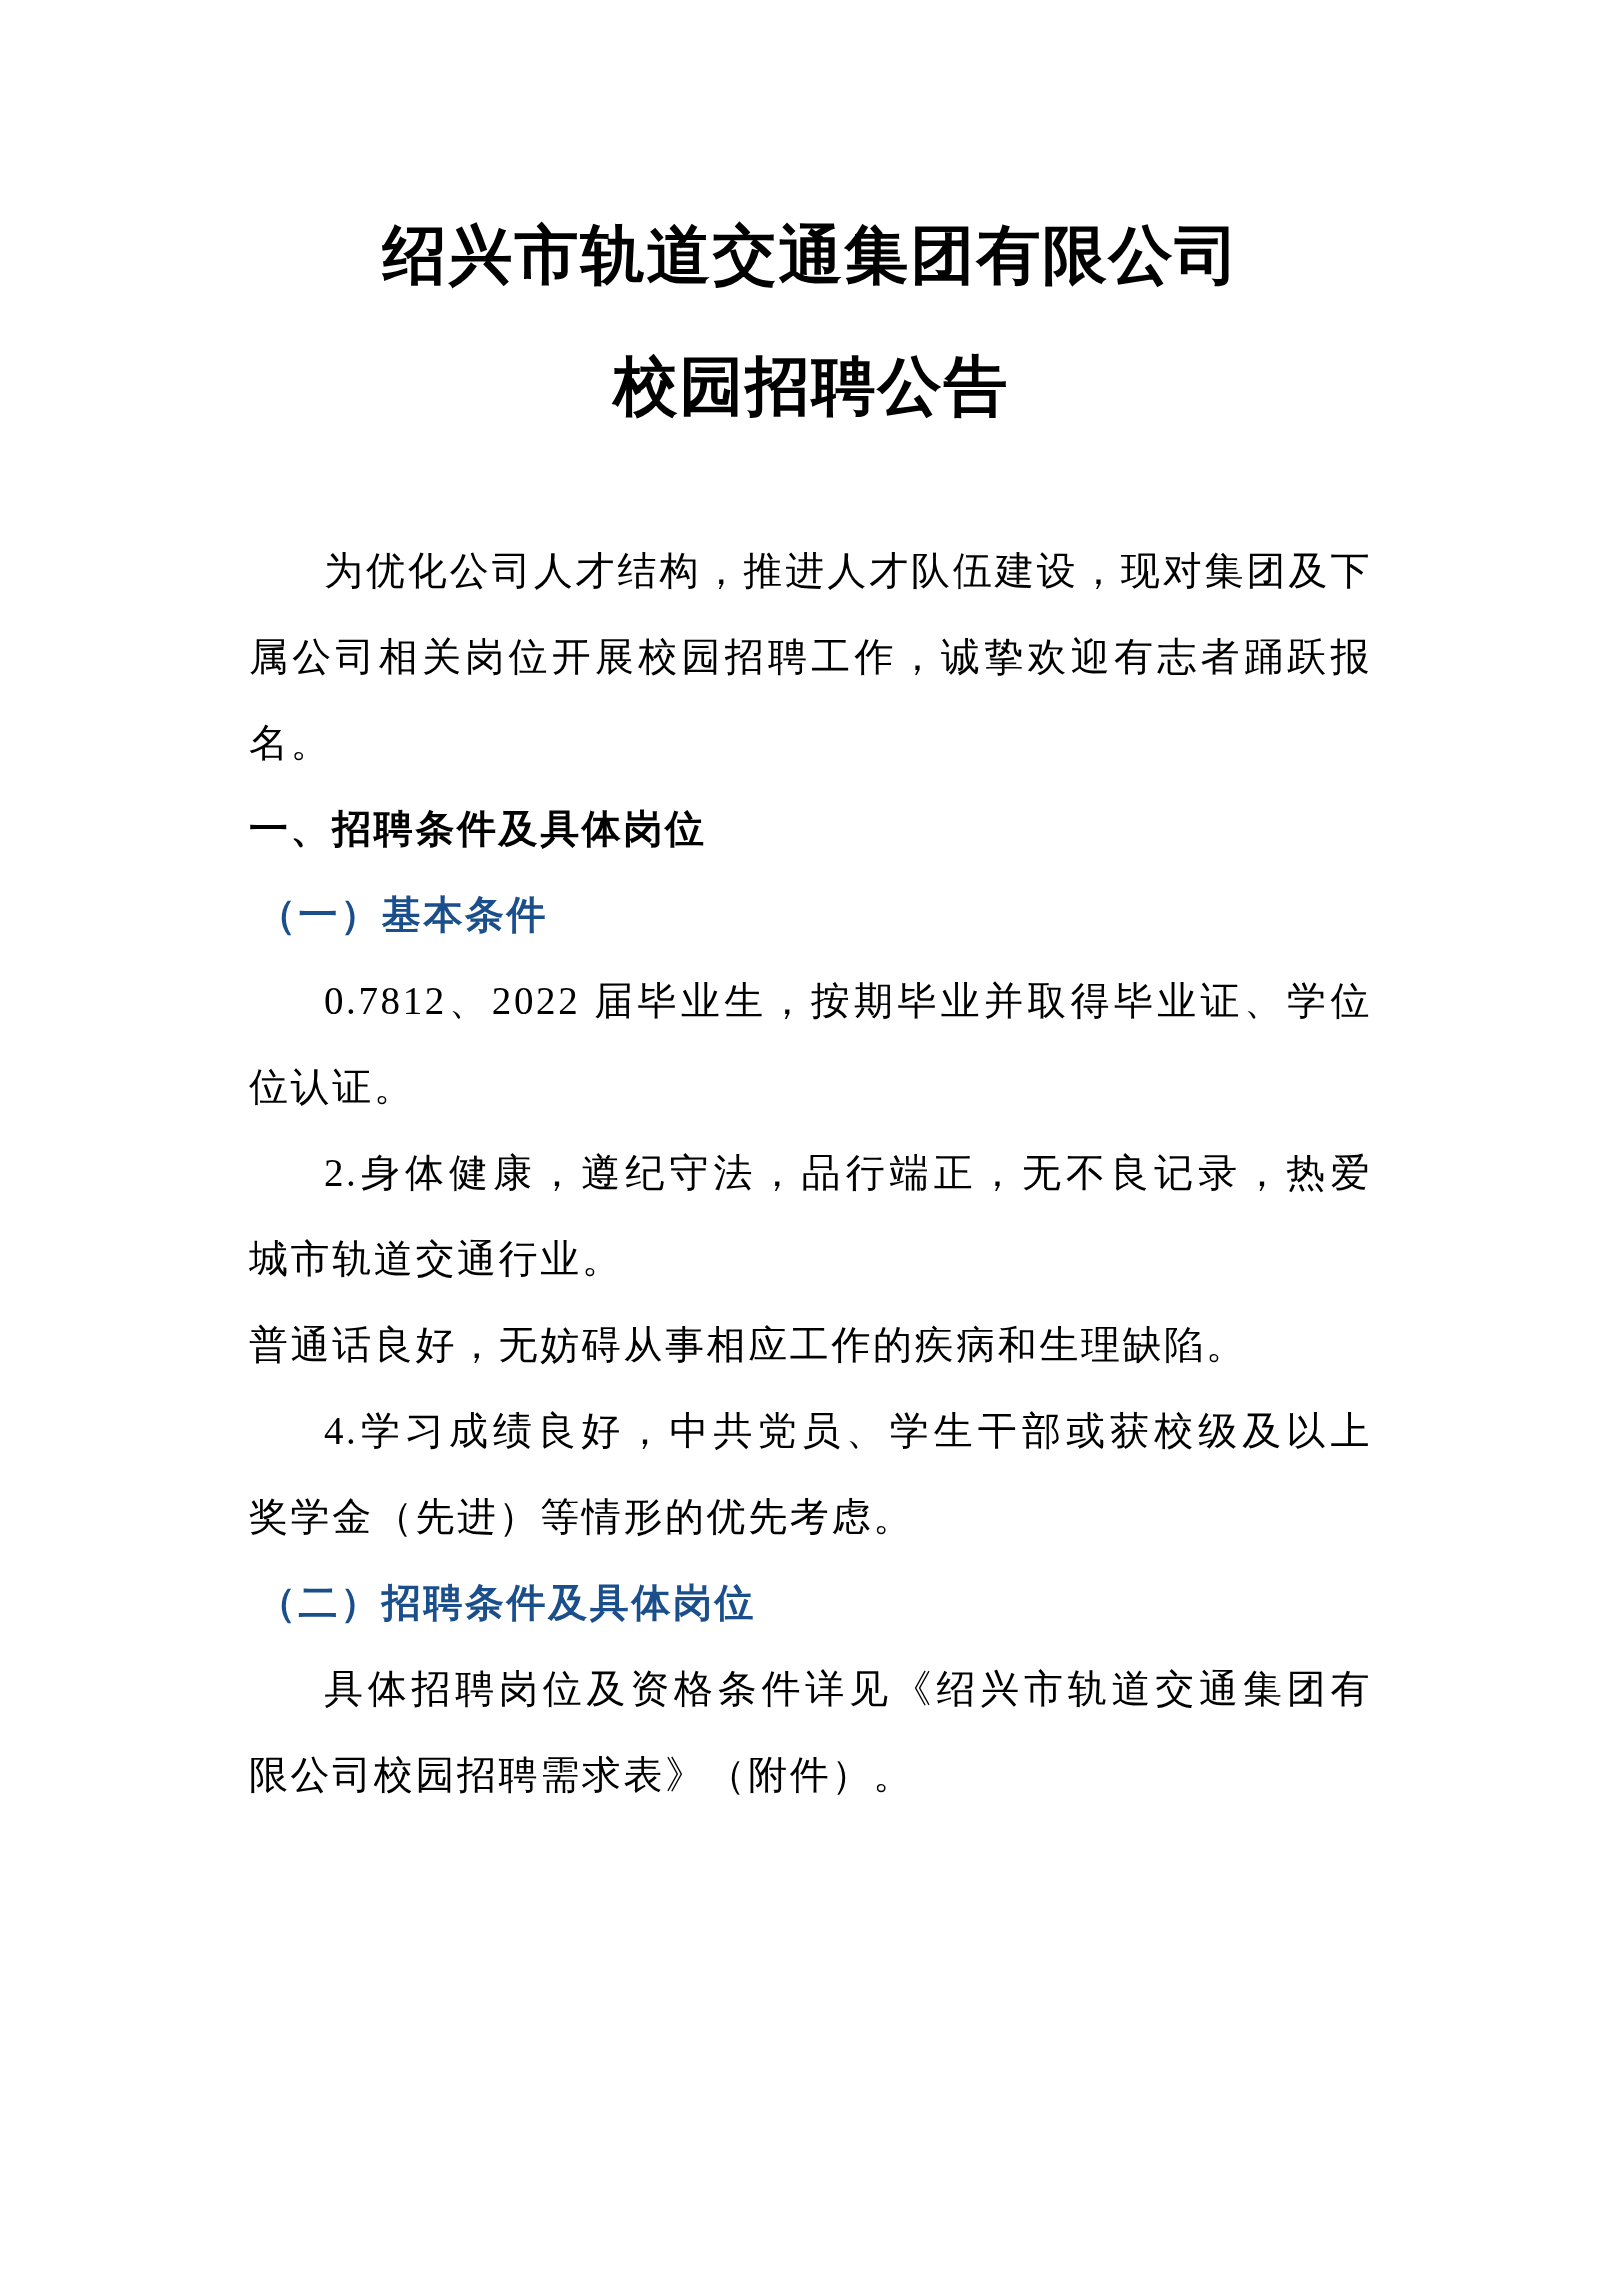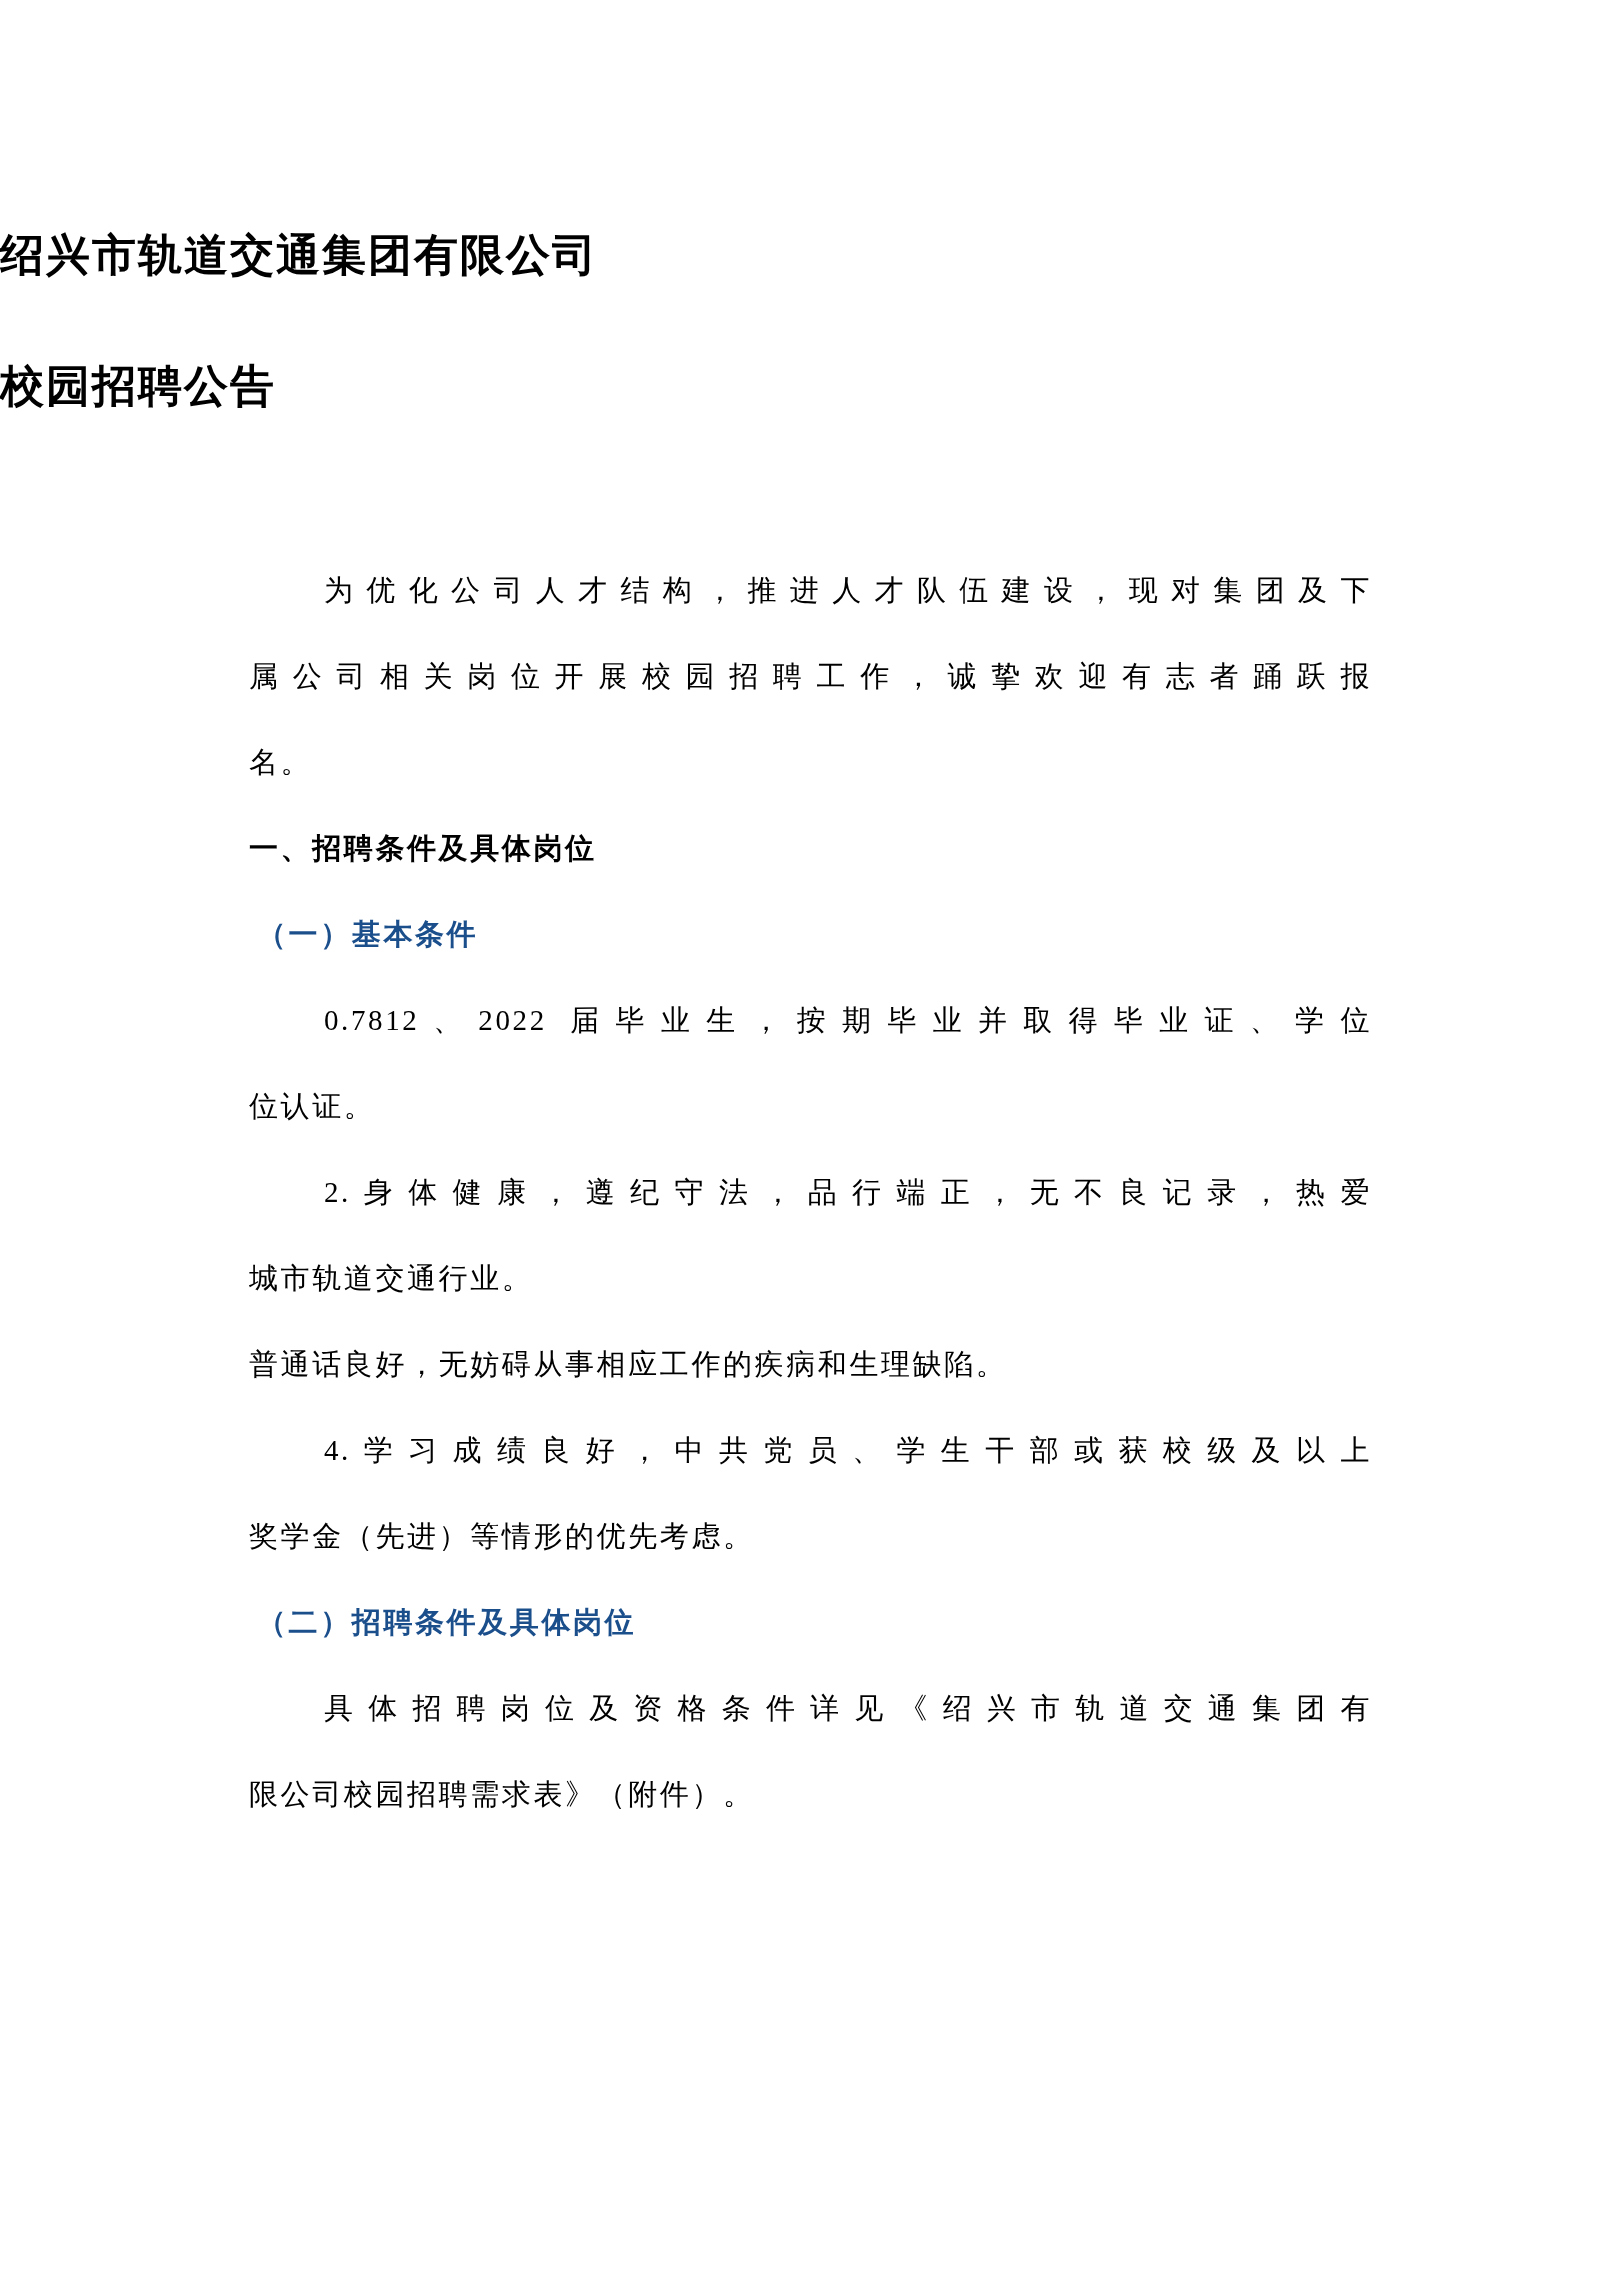--- a/index.html
+++ b/index.html
@@ -15,32 +15,33 @@
     color: #000000;
     font-family: "Liberation Serif", "DejaVu Serif", serif;
     overflow: hidden;
   }
   
   .titles {
     position: absolute;
     top: 190px;
     left: 0;
     width: 1623px;
+    text-align: center;
     font-weight: bold;
-    font-size: 44px;
+    font-size: 64px;
     line-height: 131px;
     letter-spacing: 2px;
   }
   
   .doc-body {
     position: absolute;
-    top: 547px;
+    top: 528px;
     left: 249px;
     width: 1123px;
-    font-size: 29px;
+    font-size: 39px;
     line-height: 86px;
     letter-spacing: 2.6px;
   }
   .ln {
     height: 86px;
     overflow: hidden;
     text-align: left;
   }
   .ln.fill {
     text-align: justify;

